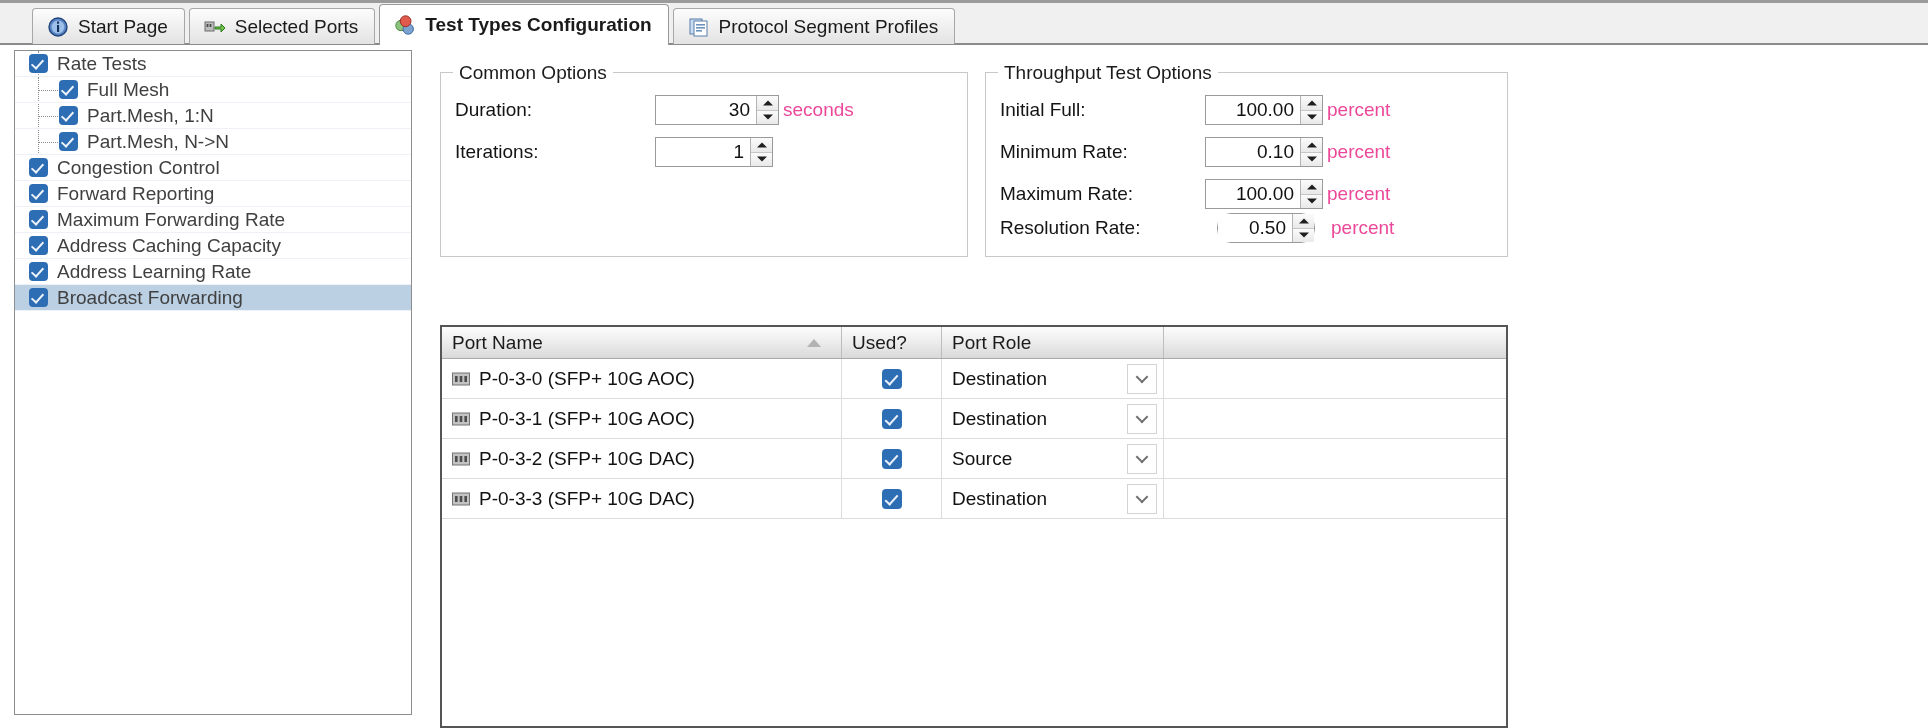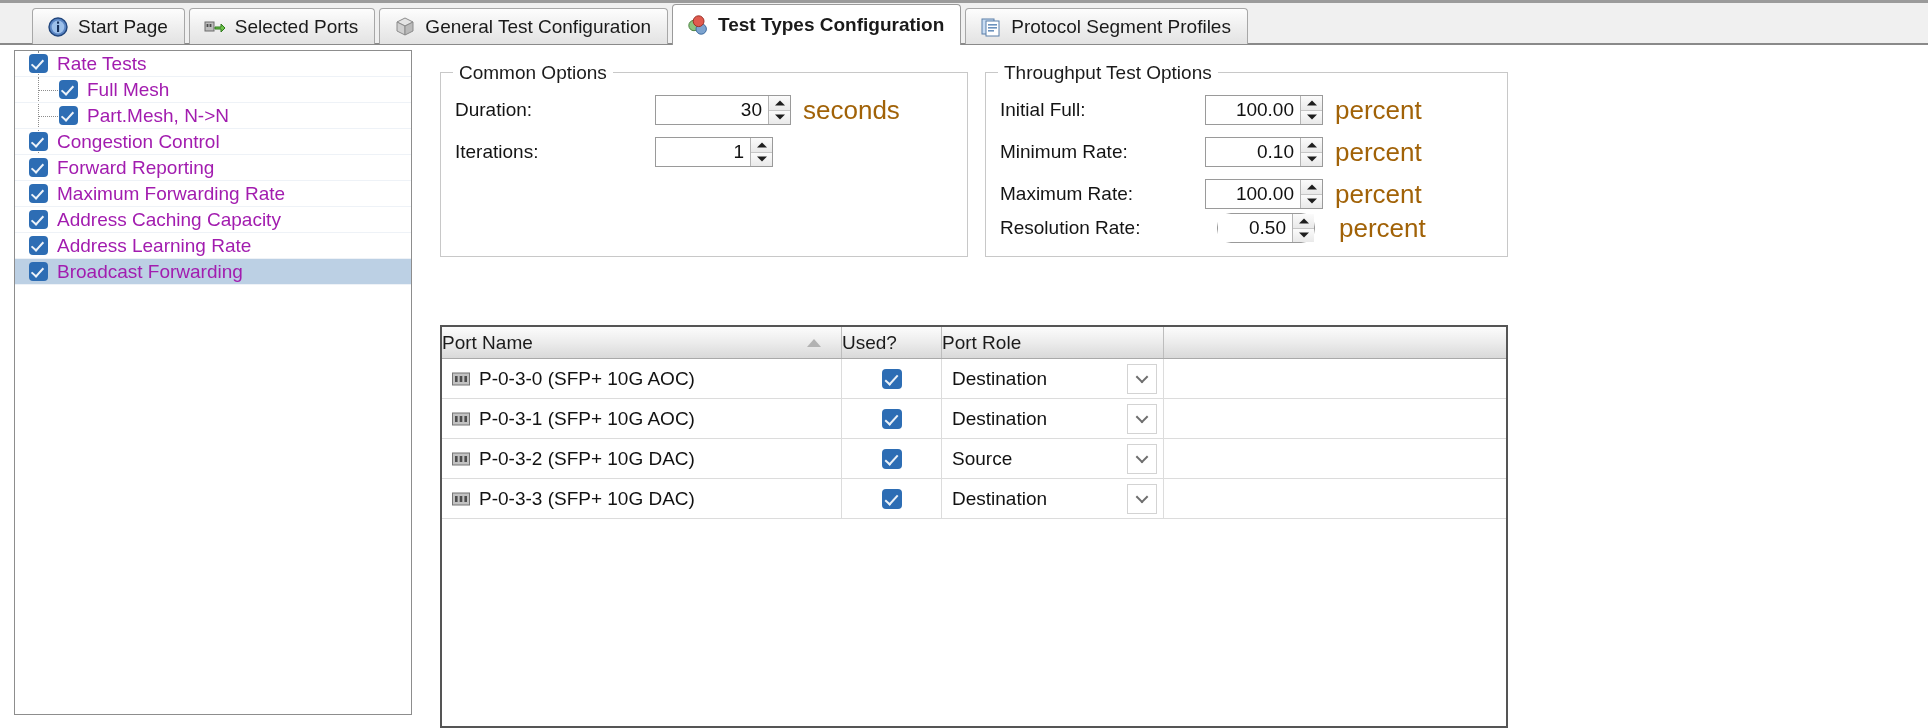--- a/index.html
+++ b/index.html
@@ -83,21 +83,21 @@
   }
   .tree-row {
     position: relative;
     height: 26px;
     display: flex;
     align-items: center;
     border-bottom: 1px solid #eef2f7;
     box-sizing: border-box;
     padding-left: 14px;
     font-size: 19px;
-    color: #a21caf;
+    color: #404040;
   }
   .tree-row.child { padding-left: 44px; }
   .tree-row.selected { background: #bcd0e4; }
   .tree-row .label { margin-left: 9px; white-space: nowrap; }
 
   .tickbox {
     width: 19px; height: 19px;
     flex: 0 0 19px;
     background: #2d6db4;
     border-radius: 4px;
@@ -196,23 +196,23 @@
     position: absolute;
     left: 50%; top: 50%;
     transform: translate(-50%, -50%);
     width: 0; height: 0;
     border-left: 5px solid transparent;
     border-right: 5px solid transparent;
   }
   .spin-up::after   { border-bottom: 5px solid #1e1e1e; }
   .spin-down::after { border-top: 5px solid #1e1e1e; }
   .unit {
-    margin-left: 12px;
-    font-size: 26px;
-    color: #a16207;
+    margin-left: 4px;
+    font-size: 19px;
+    color: #ec4899;
     white-space: nowrap;
   }
 
   
   #port-grid {
     position: absolute;
     left: 440px;
     top: 325px;
     width: 1068px;
     height: 403px;
@@ -226,21 +226,21 @@
     height: 32px;
     background: linear-gradient(to bottom, #fcfcfc 0%, #ececec 50%, #d9d9d9 100%);
     border-bottom: 1px solid #a9a9a9;
     box-sizing: border-box;
   }
   .gh {
     display: flex;
     align-items: center;
     font-size: 19px;
     color: #1b1b1b;
-    padding-left: 0;
+    padding-left: 10px;
     border-right: 1px solid #bdbdbd;
     box-sizing: border-box;
     position: relative;
   }
   .col-name { width: 400px; flex: 0 0 400px; }
   .col-used { width: 100px; flex: 0 0 100px; }
   .col-role { width: 222px; flex: 0 0 222px; }
   .sort-arrow {
     position: absolute;
     right: 20px;
@@ -333,28 +333,20 @@
   <div class="tab">
     <svg class="tab-icon" viewBox="0 0 22 22">
       <rect x="1" y="6" width="9" height="9" fill="#bcbcbc" stroke="#6c6c6c" stroke-width="1"></rect>
       <rect x="2.6" y="8" width="1.8" height="3" fill="#4a4a4a"></rect>
       <rect x="5.6" y="8" width="1.8" height="3" fill="#4a4a4a"></rect>
       <path d="M11 11 L17 11 L17 8 L21 12 L17 16 L17 13 L11 13 Z" fill="#6fc24b" stroke="#2f7a1c" stroke-width="1"></path>
     </svg>
     <span>Selected Ports</span>
   </div>
 
-  <div class="tab">
-    <svg class="tab-icon" viewBox="0 0 22 22">
-      <path d="M11 2 L19 6 L11 10 L3 6 Z" fill="#e4e4e4" stroke="#8b8b8b" stroke-width="1"></path>
-      <path d="M3 6 L11 10 L11 19 L3 15 Z" fill="#cfcfcf" stroke="#8b8b8b" stroke-width="1"></path>
-      <path d="M19 6 L11 10 L11 19 L19 15 Z" fill="#b9b9b9" stroke="#8b8b8b" stroke-width="1"></path>
-    </svg>
-    <span>General Test Configuration</span>
-  </div>
 
   <div class="tab active">
     <svg class="tab-icon" viewBox="0 0 22 22">
       <circle cx="7" cy="11.5" r="5.2" fill="#8cc47e" stroke="#4f8544" stroke-width="1"></circle>
       <circle cx="14.2" cy="15" r="5.2" fill="#7ca3cf" stroke="#3f6da1" stroke-width="1"></circle>
       <circle cx="11.6" cy="7.2" r="5.4" fill="#e05a4e" stroke="#9c2e25" stroke-width="1"></circle>
     </svg>
     <span>Test Types Configuration</span>
   </div>
 
@@ -380,24 +372,29 @@
     <div class="tickbox"></div>
     <span class="label">Rate Tests</span>
   </div>
 
   <div class="tree-row child">
     <div class="tree-hline" style="top:13px;"></div>
     <div class="tickbox"></div>
     <span class="label">Full Mesh</span>
   </div>
 
-
   <div class="tree-row child">
     <div class="tree-hline" style="top:13px;"></div>
     <div class="tickbox"></div>
+    <span class="label">Part.Mesh, 1:N</span>
+  </div>
+
+  <div class="tree-row child">
+    <div class="tree-hline" style="top:13px;"></div>
+    <div class="tickbox"></div>
     <span class="label">Part.Mesh, N-&gt;N</span>
   </div>
 
   <div class="tree-row">
     <div class="tickbox"></div>
     <span class="label">Congestion Control</span>
   </div>
 
   <div class="tree-row">
     <div class="tickbox"></div>
@@ -424,21 +421,21 @@
     <div class="tickbox"></div>
     <span class="label">Broadcast Forwarding</span>
   </div>
 </div>
 
 <div class="groupbox" id="common-options">
   <span class="gb-title">Common Options</span>
 
   <div class="field-row" style="left:14px; top:22px;">
     <span class="field-label" style="width:200px;">Duration:</span>
-    <div class="spinner" style="width:136px;">
+    <div class="spinner" style="width:124px;">
       <span class="val">30</span>
       <span class="spin-btns">
         <span class="spin-btn spin-up"></span>
         <span class="spin-btn spin-down"></span>
       </span>
     </div>
     <span class="unit">seconds</span>
   </div>
 
   <div class="field-row" style="left:14px; top:64px;">

